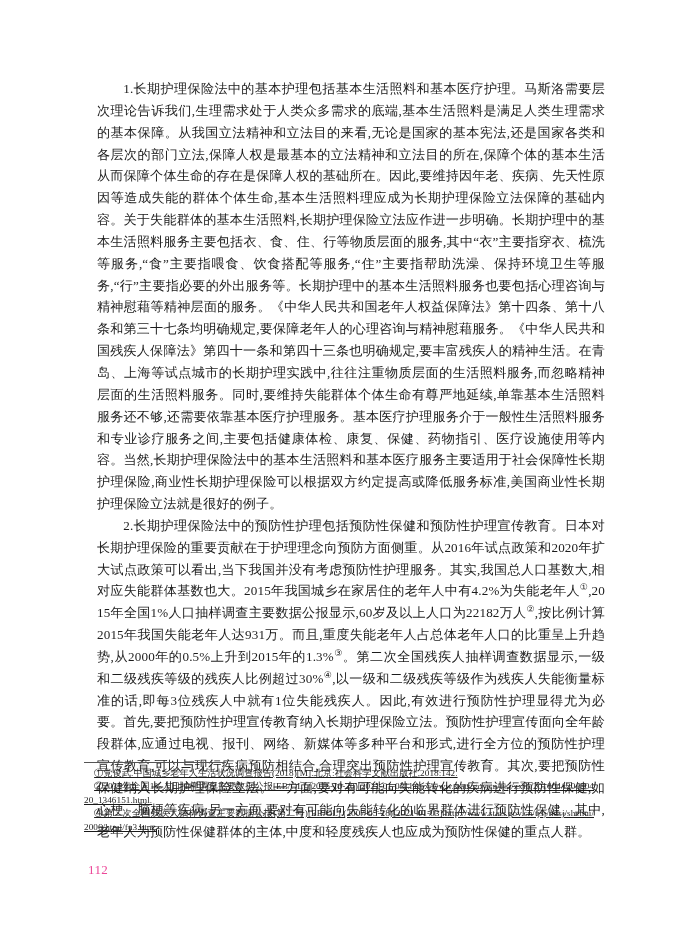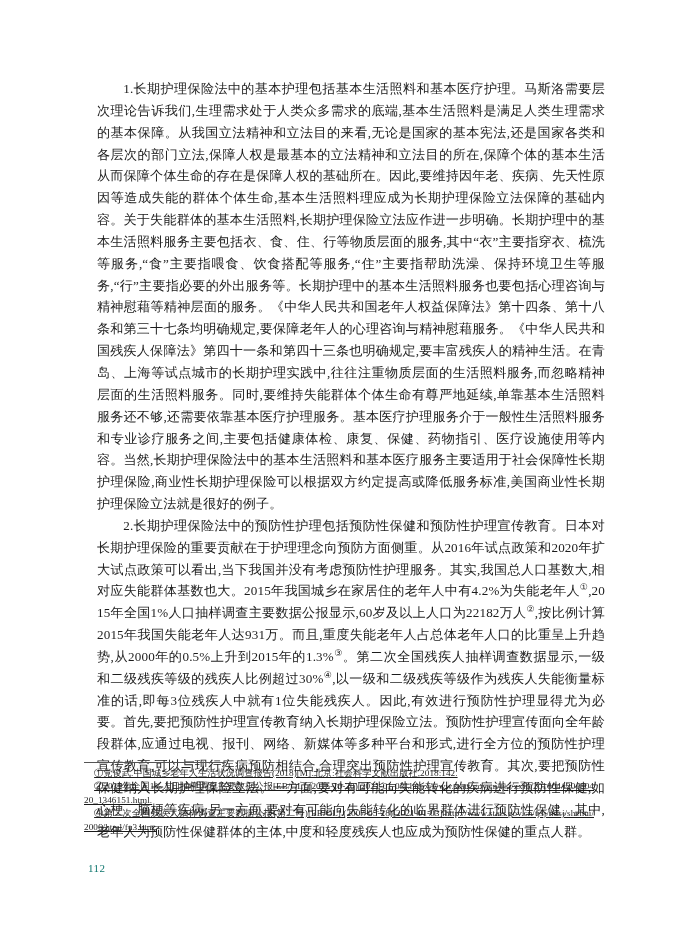--- a/index.html
+++ b/index.html
@@ -61,23 +61,23 @@
     text-align: justify;
     text-indent: 1.1em;
     letter-spacing: 0.05px;
     word-break: break-all;
     color: #242424;
   }
   .page-number {
     position: absolute;
     left: 88px;
     top: 862px;
-    font-size: 11px;
+    font-size: 13px;
     letter-spacing: 0.4px;
-    color: #0f766e;
+    color: #ec4899;
   }
 </style>
 </head>
 <body>
 
 <div class="page">
 
   <div class="text-block">
 
     <p class="para">1.长期护理保险法中的基本护理包括基本生活照料和基本医疗护理。马斯洛需要层次理论告诉我们,生理需求处于人类众多需求的底端,基本生活照料是满足人类生理需求的基本保障。从我国立法精神和立法目的来看,无论是国家的基本宪法,还是国家各类和各层次的部门立法,保障人权是最基本的立法精神和立法目的所在,保障个体的基本生活从而保障个体生命的存在是保障人权的基础所在。因此,要维持因年老、疾病、先天性原因等造成失能的群体个体生命,基本生活照料理应成为长期护理保险立法保障的基础内容。关于失能群体的基本生活照料,长期护理保险立法应作进一步明确。长期护理中的基本生活照料服务主要包括衣、食、住、行等物质层面的服务,其中“衣”主要指穿衣、梳洗等服务,“食”主要指喂食、饮食搭配等服务,“住”主要指帮助洗澡、保持环境卫生等服务,“行”主要指必要的外出服务等。长期护理中的基本生活照料服务也要包括心理咨询与精神慰藉等精神层面的服务。《中华人民共和国老年人权益保障法》第十四条、第十八条和第三十七条均明确规定,要保障老年人的心理咨询与精神慰藉服务。《中华人民共和国残疾人保障法》第四十一条和第四十三条也明确规定,要丰富残疾人的精神生活。在青岛、上海等试点城市的长期护理实践中,往往注重物质层面的生活照料服务,而忽略精神层面的生活照料服务。同时,要维持失能群体个体生命有尊严地延续,单靠基本生活照料服务还不够,还需要依靠基本医疗护理服务。基本医疗护理服务介于一般性生活照料服务和专业诊疗服务之间,主要包括健康体检、康复、保健、药物指引、医疗设施使用等内容。当然,长期护理保险法中的基本生活照料和基本医疗服务主要适用于社会保障性长期护理保险,商业性长期护理保险可以根据双方约定提高或降低服务标准,美国商业性长期护理保险立法就是很好的例子。</p>

